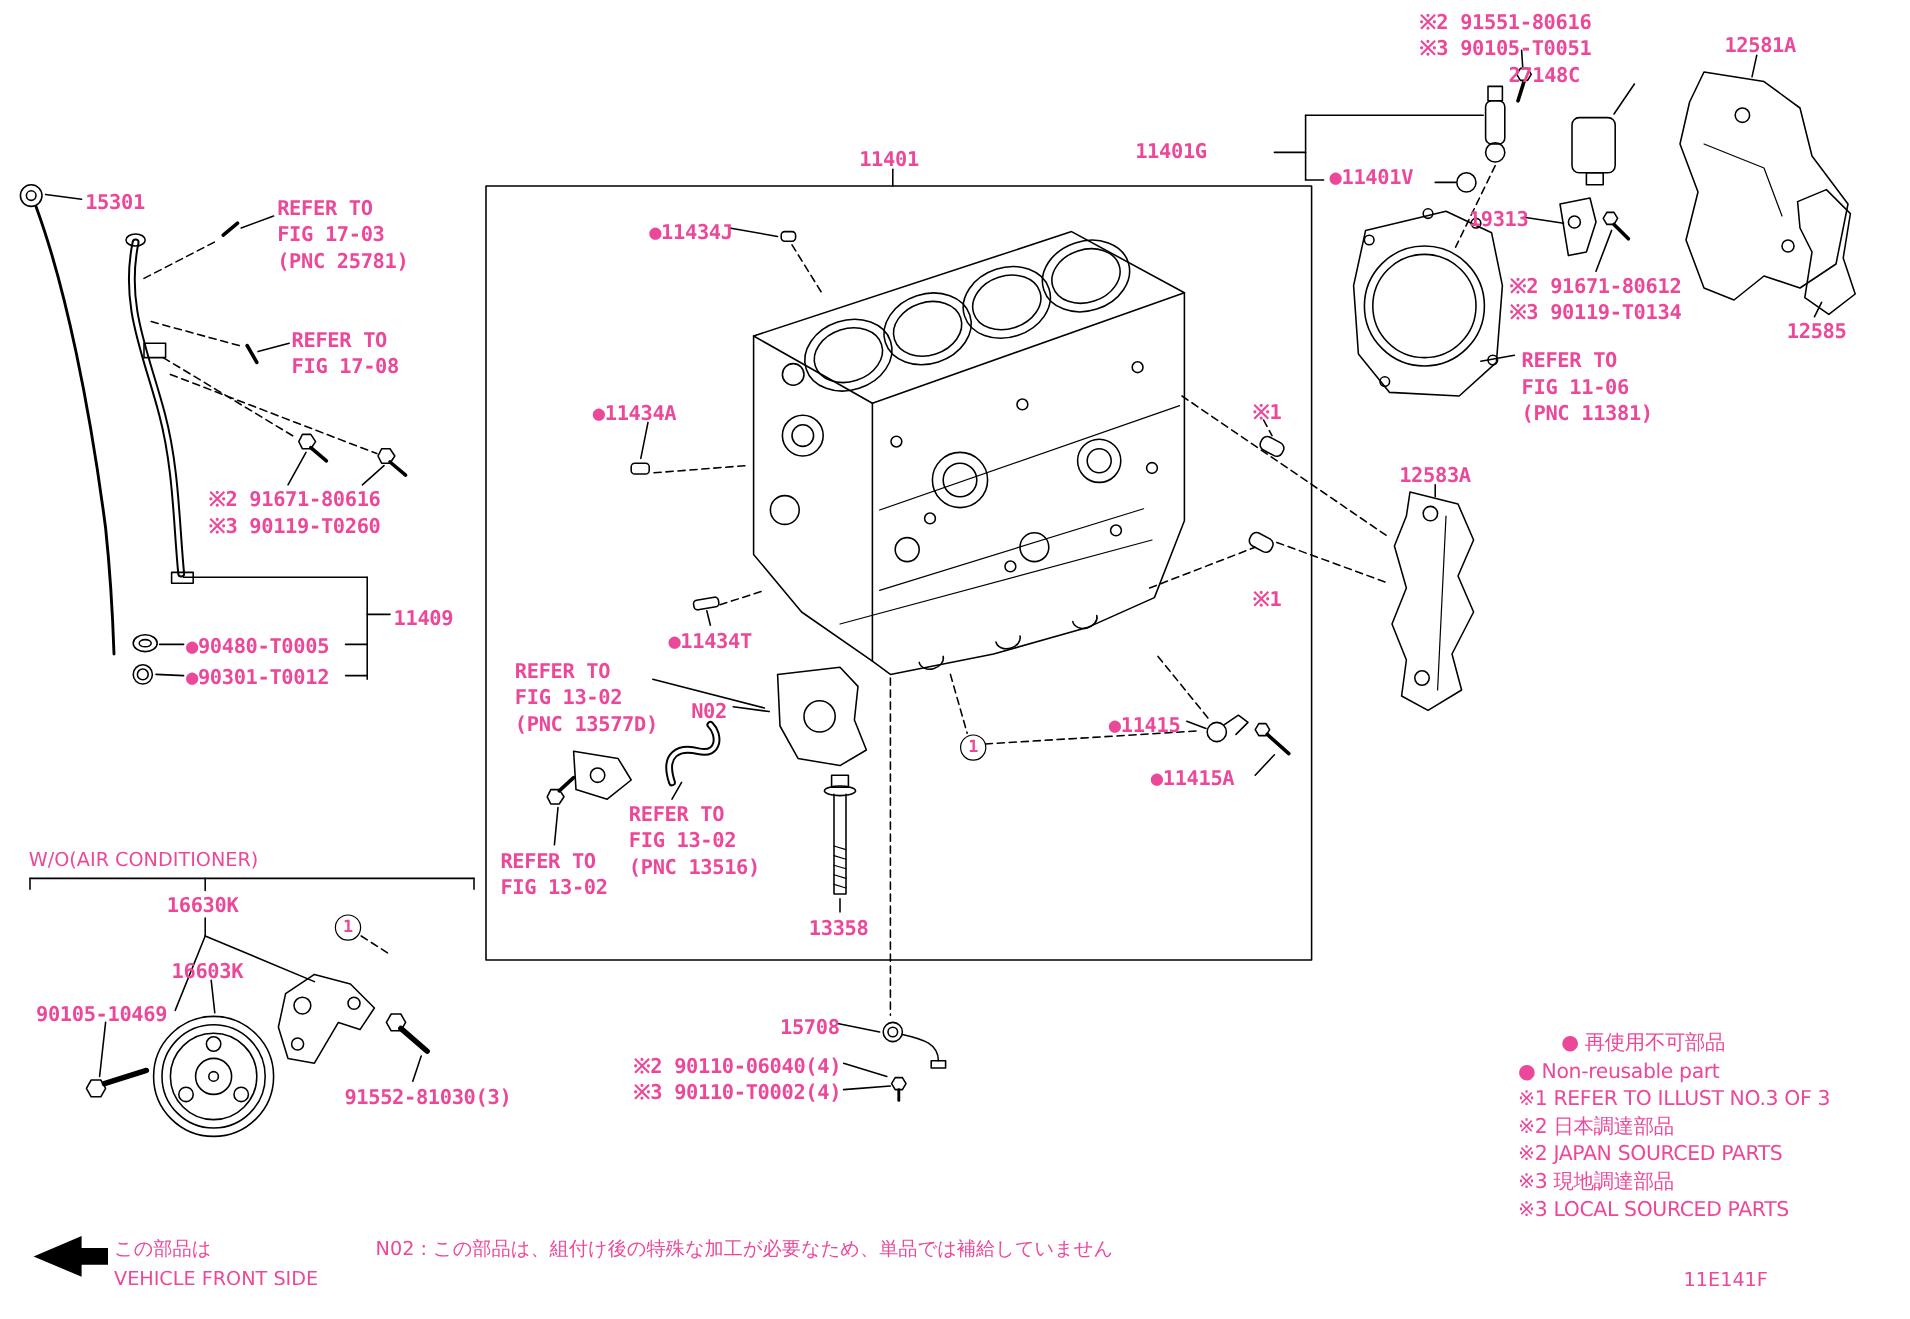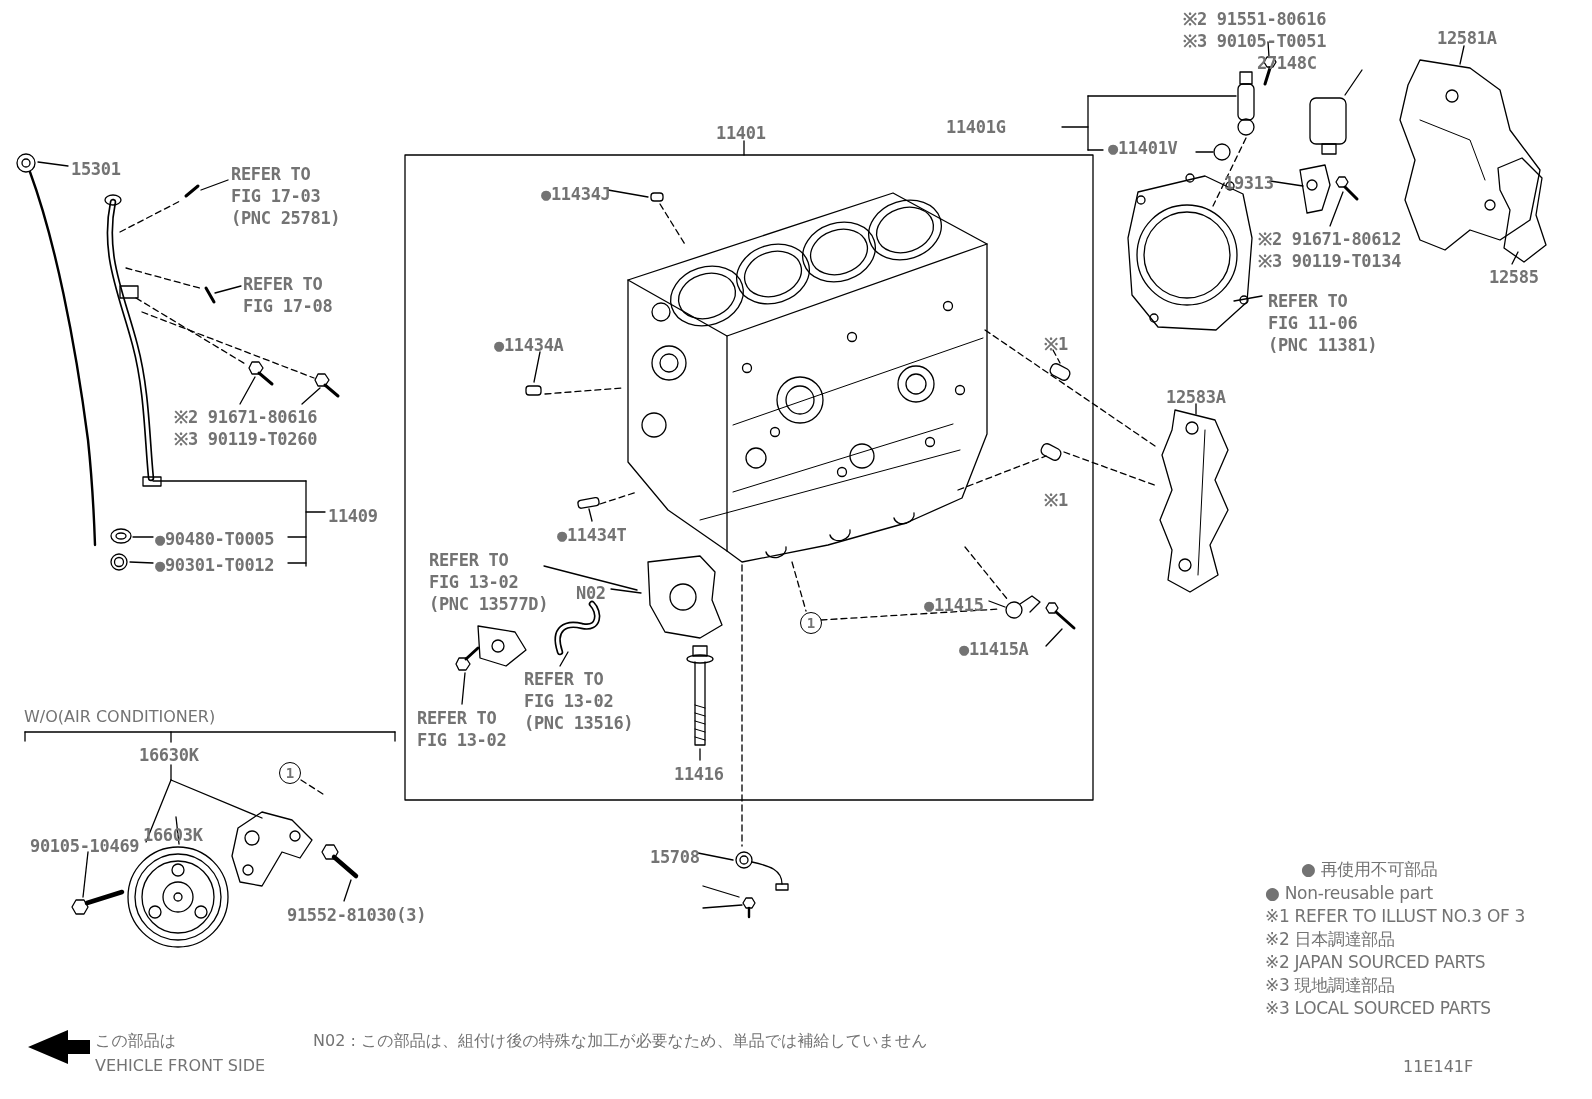--- a/index.html
+++ b/index.html
@@ -1,17 +1,17 @@
 <!DOCTYPE html>
 <html><head>
 <meta charset="utf-8">
 <style>
   html,body{margin:0;padding:0;background:#fff;}
   .stage{position:relative;width:1588px;height:1099px;background:#fff;overflow:hidden;
-         font-family:"DejaVu Sans Mono",monospace;color:#737373;}
+         font-family:"DejaVu Sans Mono",monospace;color:#ec4899;}
   svg.art{position:absolute;left:0;top:0;}
   svg.art *{stroke:#000;fill:none;stroke-width:1.3;stroke-linecap:round;stroke-linejoin:round;}
   svg.art .d{stroke-dasharray:6 4;}
   svg.art .t{stroke-width:1;}
   svg.art .w2{stroke-width:2.4;}
   svg.art .w3{stroke-width:3;}
   svg.art .w4{stroke-width:4.5;}
   svg.art .fill{fill:#000;stroke:none;}
   svg.art .tube{stroke-width:6.5;}
   svg.art .tubein{stroke:#fff;stroke-width:3.2;}
@@ -308,27 +308,29 @@
   <div class="lbl" style="left:1044px;top:333px">※1</div>
   <div class="lbl" style="left:1044px;top:489px">※1</div>
   <div class="lbl" style="left:1166px;top:386px">12583A</div>
   <div class="lbl" style="left:924px;top:594px">●11415</div>
   <div class="lbl" style="left:959px;top:638px">●11415A</div>
   <div class="lbl" style="left:524px;top:668px">REFER TO
 FIG 13-02
 (PNC 13516)</div>
   <div class="lbl" style="left:417px;top:707px">REFER TO
 FIG 13-02</div>
-  <div class="lbl" style="left:674px;top:763px">11416</div>
+  <div class="lbl" style="left:674px;top:763px">13358</div>
   <div class="lbl sans" style="left:24px;top:706px">W/O(AIR CONDITIONER)</div>
   <div class="lbl" style="left:139px;top:744px">16630K</div>
-  <div class="lbl" style="left:143px;top:824px">16603K</div>
+  <div class="lbl" style="left:143px;top:799px">16603K</div>
   <div class="lbl" style="left:30px;top:835px">90105-10469</div>
   <div class="lbl" style="left:287px;top:904px">91552-81030(3)</div>
   <div class="lbl" style="left:650px;top:846px">15708</div>
+  <div class="lbl" style="left:528px;top:878px">※2 90110-06040(4)
+※3 90110-T0002(4)</div>
 
   <div class="circled" style="left:800px;top:612px">1</div>
   <div class="circled" style="left:279px;top:762px">1</div>
 
   <div class="lbl legend" style="left:1301px;top:858px">● 再使用不可部品</div>
   <div class="lbl legend" style="left:1265px;top:882px">● Non-reusable part</div>
   <div class="lbl legend" style="left:1265px;top:905px">※1 REFER TO ILLUST NO.3 OF 3</div>
   <div class="lbl legend" style="left:1265px;top:928px">※2 日本調達部品</div>
   <div class="lbl legend" style="left:1265px;top:951px">※2 JAPAN SOURCED PARTS</div>
   <div class="lbl legend" style="left:1265px;top:974px">※3 現地調達部品</div>

